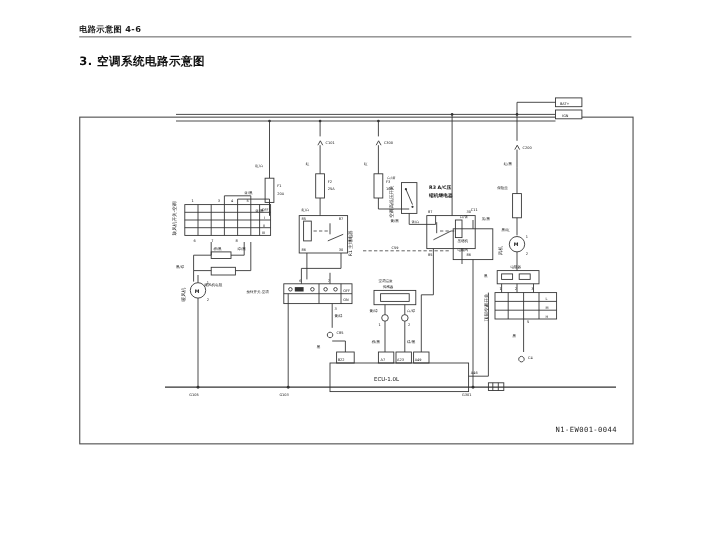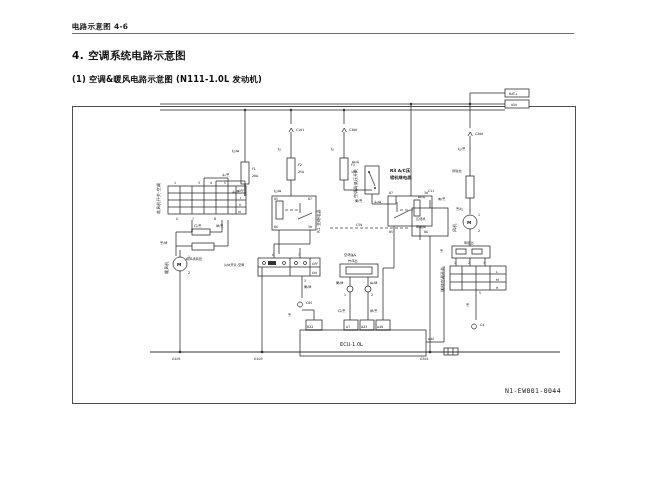--- a/index.html
+++ b/index.html
@@ -34,22 +34,21 @@
   .tbig{font-family:"DejaVu Sans","Liberation Sans",sans-serif;font-size:5px;fill:#111;}
   .vtxt{font-family:"DejaVu Sans","Liberation Sans",sans-serif;font-size:4.2px;fill:#111;}
 </style>
 </head>
 <body>
 
 <div class="page">
 
   <div class="hdr">电路示意图 4-6</div>
   <div class="hdr-rule"></div>
-  <div class="sec-title">4. 空调系统电路示意图</div>
-  <div class="sub-title">(1) 空调&amp;暖风电路示意图 (N111-1.0L 发动机)</div>
+  <div class="sec-title">3. 空调系统电路示意图</div>
 
   <div class="wm">www.vv8848.net</div>
 
   <div class="frame">
     <div class="code">N1-EW001-0044</div>
   </div>
 
   <svg class="dg" width="646" height="500">
 
     <g>

